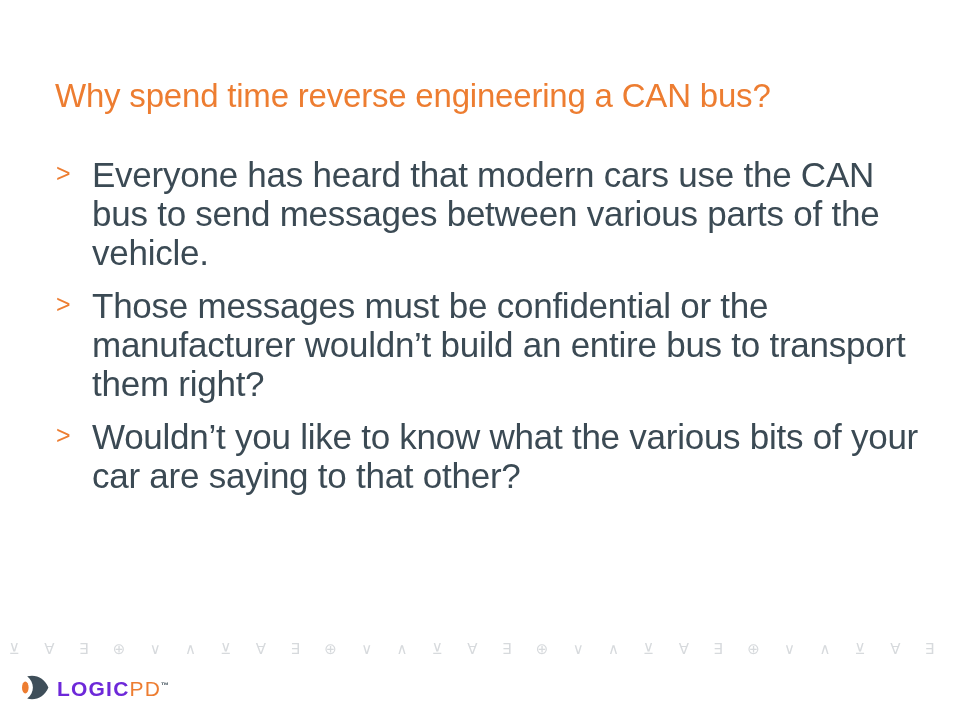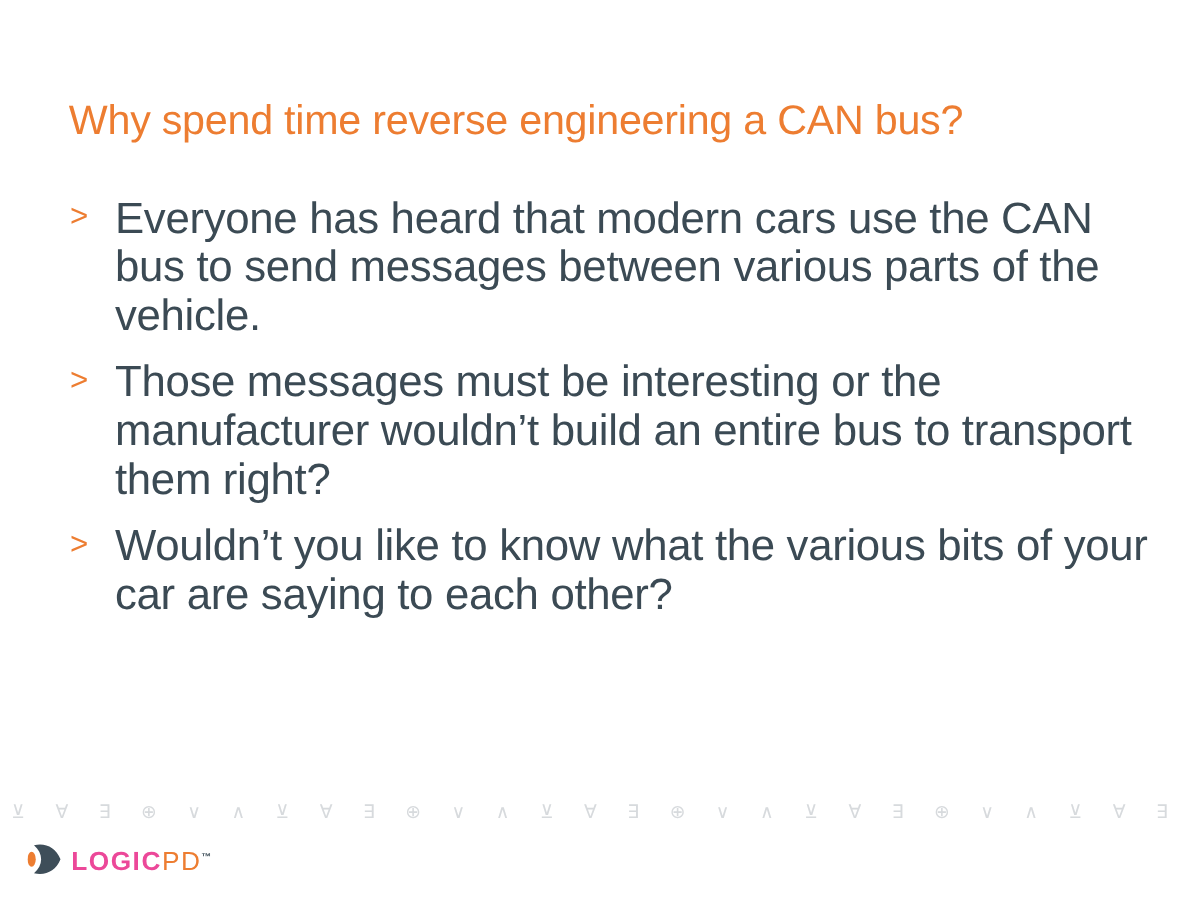--- a/index.html
+++ b/index.html
@@ -101,21 +101,21 @@
     margin-right: 8px;
     flex: none;
   }
   #logo-wordmark {
     font-size: 21px;
     line-height: 25px;
     letter-spacing: 1.2px;
     font-weight: 700;
     white-space: nowrap;
   }
-  .wm-logic { color: #ec4899; }
+  .wm-logic { color: #6d28d9; }
   .wm-pd    { color: #ED7D31; font-weight: 400; margin-top: 48px; }
   .wm-tm {
     color: #3E4E59;
     font-size: 8px;
     vertical-align: super;
     letter-spacing: 0;
   }
 
   
   #footer-note {
@@ -144,26 +144,26 @@
 
   <div id="body-list">
 
     <div class="bullet-row">
       <span class="bullet-marker">&gt;</span>
       <span class="bullet-text">Everyone has heard that modern cars use the CAN bus to send messages between various parts of the vehicle.</span>
     </div>
 
     <div class="bullet-row">
       <span class="bullet-marker">&gt;</span>
-      <span class="bullet-text">Those messages must be interesting or the manufacturer wouldn’t build an entire bus to transport them right?</span>
+      <span class="bullet-text">Those messages must be confidential or the manufacturer wouldn’t build an entire bus to transport them right?</span>
     </div>
 
     <div class="bullet-row">
       <span class="bullet-marker">&gt;</span>
-      <span class="bullet-text">Wouldn’t you like to know what the various bits of your car are saying to each other?</span>
+      <span class="bullet-text">Wouldn’t you like to know what the various bits of your car are saying to that other?</span>
     </div>
 
   </div>
 
   <div id="glyph-strip">⊻ ∀ ∃ ⊕ ∨ ∧ ⊻ ∀ ∃ ⊕ ∨ ∧ ⊻ ∀ ∃ ⊕ ∨ ∧ ⊻ ∀ ∃ ⊕ ∨ ∧ ⊻ ∀ ∃ ⊕ ∨ ∧ ⊻ ∀ ∃ ⊕ ∨ ∧ ⊻ ∀</div>
 
   <div id="footer-logo">
     <span id="logo-mark">
       <svg width="27" height="25" viewBox="0 0 27 25" xmlns="http://www.w3.org/2000/svg">
         <path d="M5.2 1.2 C14.5 -0.9 22.5 3.0 26.4 12.4 C22.5 21.8 14.5 25.7 5.2 23.6 C8.9 20.3 10.9 16.6 10.9 12.4 C10.9 8.2 8.9 4.5 5.2 1.2 Z" fill="#3E4E59"></path>

